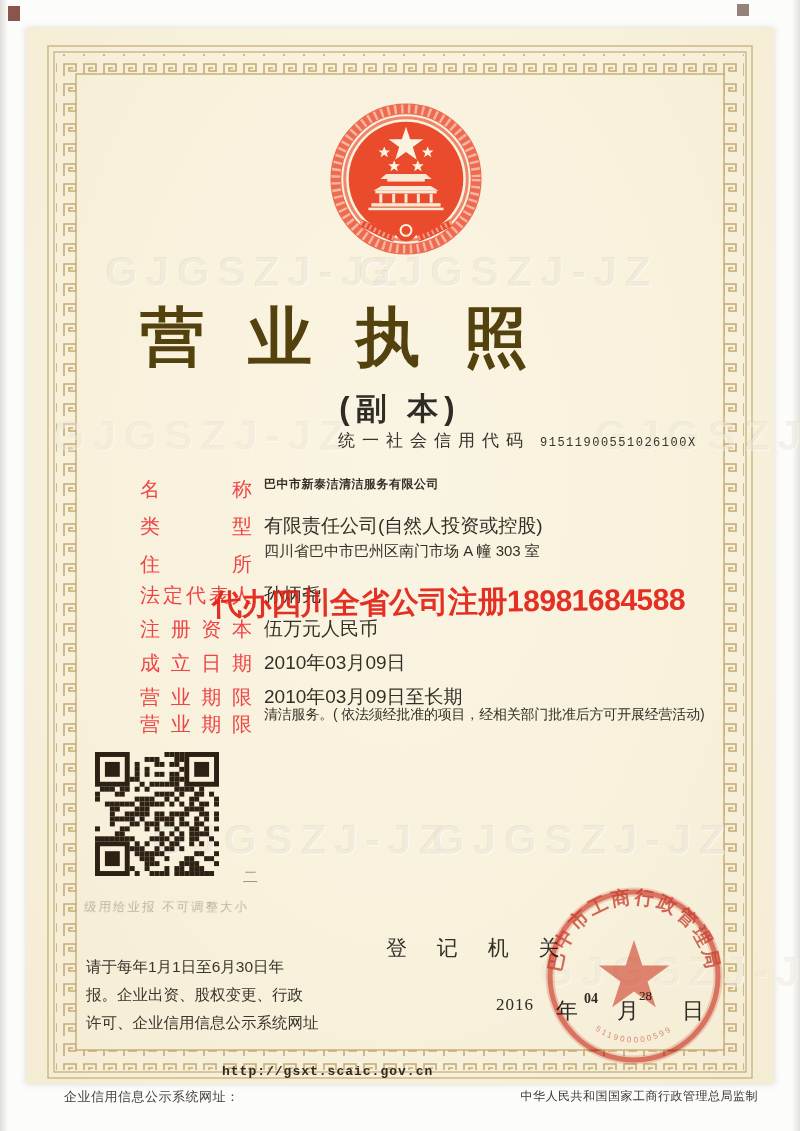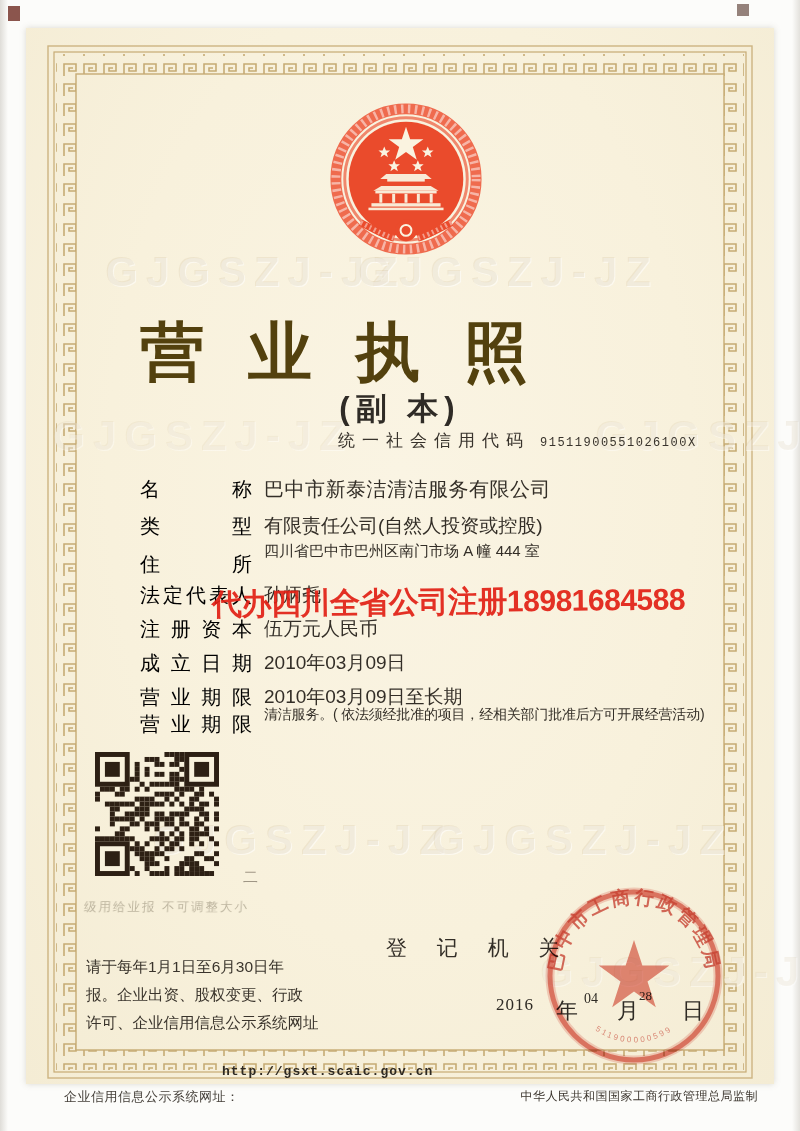--- a/index.html
+++ b/index.html
@@ -22,40 +22,40 @@
     position:absolute;font-weight:bold;font-size:42px;letter-spacing:8px;
     color:rgba(202,182,140,.20);text-shadow:1px 1px 0 rgba(255,255,255,.55);
     white-space:nowrap;pointer-events:none;
   }
   
   .emblem{position:absolute;left:324px;top:98px;width:164px;height:162px;}
   
   .title{
     position:absolute;left:0;top:294px;width:668px;text-align:center;
     font-size:64px;font-weight:bold;color:#53410e;letter-spacing:13px;
-    text-indent:13px;white-space:nowrap;margin-top:15px;
+    text-indent:13px;white-space:nowrap;
   }
   .subtitle{
     position:absolute;left:0;top:388px;width:800px;text-align:center;
     font-size:31px;color:#2f2b26;letter-spacing:6px;font-weight:600;
   }
   .credit-line{
     position:absolute;left:338px;top:429px;white-space:nowrap;
     font-size:17px;color:#38332c;
   }
   .credit-line .clab{letter-spacing:7px;margin-right:10px;margin-top:45px;}
   .credit-line .cval{font-family:Liberation Mono, monospace;letter-spacing:1.5px;font-size:12px;}
   
   .row{position:absolute;left:140px;width:575px;white-space:nowrap;color:#332e27;}
   .row .lab{
     display:inline-block;width:112px;vertical-align:top;
-    text-align:justify;text-align-last:justify;font-size:20px;color:#000000;
+    text-align:justify;text-align-last:justify;font-size:20px;color:#ef4444;
   }
   .row .val{display:inline-block;margin-left:12px;font-size:19px;vertical-align:top;}
-  .row-name .val{font-weight:normal;font-size:20px;letter-spacing:.5px;}
+  .row-name .val{font-weight:bold;font-size:12px;letter-spacing:.5px;}
   .row-addr .val{font-size:15px;position:relative;top:-9px;}
   .row-scope .val{font-size:14px;position:relative;top:-5px;letter-spacing:-.2px;}
   
   .red-overlay{
     position:absolute;left:212px;top:582px;font-size:30px;font-weight:bold;
     color:#e22015;letter-spacing:-.5px;white-space:nowrap;
     transform:rotate(-.6deg);opacity:.92;
   }
   
   .qr{position:absolute;left:95px;top:752px;width:124px;height:124px;}
@@ -69,21 +69,21 @@
     letter-spacing:12px;white-space:nowrap;
   }
   .notice{
     position:absolute;left:86px;top:953px;width:240px;
     font-size:15.5px;line-height:1.82;color:#3a342c;white-space:nowrap;
   }
   .date-line{position:absolute;left:0;top:0;width:800px;height:0;color:#2e2a24;}
   .date-line span{position:absolute;white-space:nowrap;}
   .d-year{left:496px;top:995px;font-family:"Liberation Serif",serif;font-size:17px;letter-spacing:1px;}
   .d-ychar{left:556px;top:996px;font-size:22px;}
-  .d-month{left:584px;top:991px;font-family:"Liberation Serif",serif;font-size:14px;}
+  .d-month{left:584px;top:991px;font-family:"Liberation Serif",serif;font-size:14px;font-weight:bold;}
   .d-mchar{left:617px;top:996px;font-size:22px;}
   .d-day{left:639px;top:988px;font-family:"Liberation Serif",serif;font-size:13px;}
   .d-dchar{left:682px;top:996px;font-size:22px;}
   .seal{position:absolute;left:536px;top:878px;width:196px;height:196px;mix-blend-mode:multiply;}
   .url-line{
     position:absolute;left:222px;top:1064px;font-family:"Liberation Mono",monospace;
     font-size:13px;font-weight:bold;letter-spacing:1px;color:#2e2922;
   }
   .footer-left{position:absolute;left:64px;top:1088px;font-size:13px;color:#45403a;letter-spacing:.5px;}
   .footer-right{position:absolute;right:42px;top:1088px;font-size:12px;color:#3c362f;letter-spacing:.5px;}
@@ -164,21 +164,21 @@
   <span class="clab">统一社会信用代码</span><span class="cval">91511900551026100X</span>
 </div>
 
 <div class="row row-name" style="top:476px;">
   <span class="lab">名称</span><span class="val">巴中市新泰洁清洁服务有限公司</span>
 </div>
 <div class="row" style="top:513px;">
   <span class="lab">类型</span><span class="val">有限责任公司(自然人投资或控股)</span>
 </div>
 <div class="row row-addr" style="top:551px;">
-  <span class="lab">住所</span><span class="val">四川省巴中市巴州区南门市场 A 幢 444 室</span>
+  <span class="lab">住所</span><span class="val">四川省巴中市巴州区南门市场 A 幢 303 室</span>
 </div>
 <div class="row" style="top:582px;">
   <span class="lab">法定代表人</span><span class="val">孙炳尧</span>
 </div>
 <div class="row" style="top:616px;">
   <span class="lab">注册资本</span><span class="val">伍万元人民币</span>
 </div>
 <div class="row" style="top:650px;">
   <span class="lab">成立日期</span><span class="val">2010年03月09日</span>
 </div>

